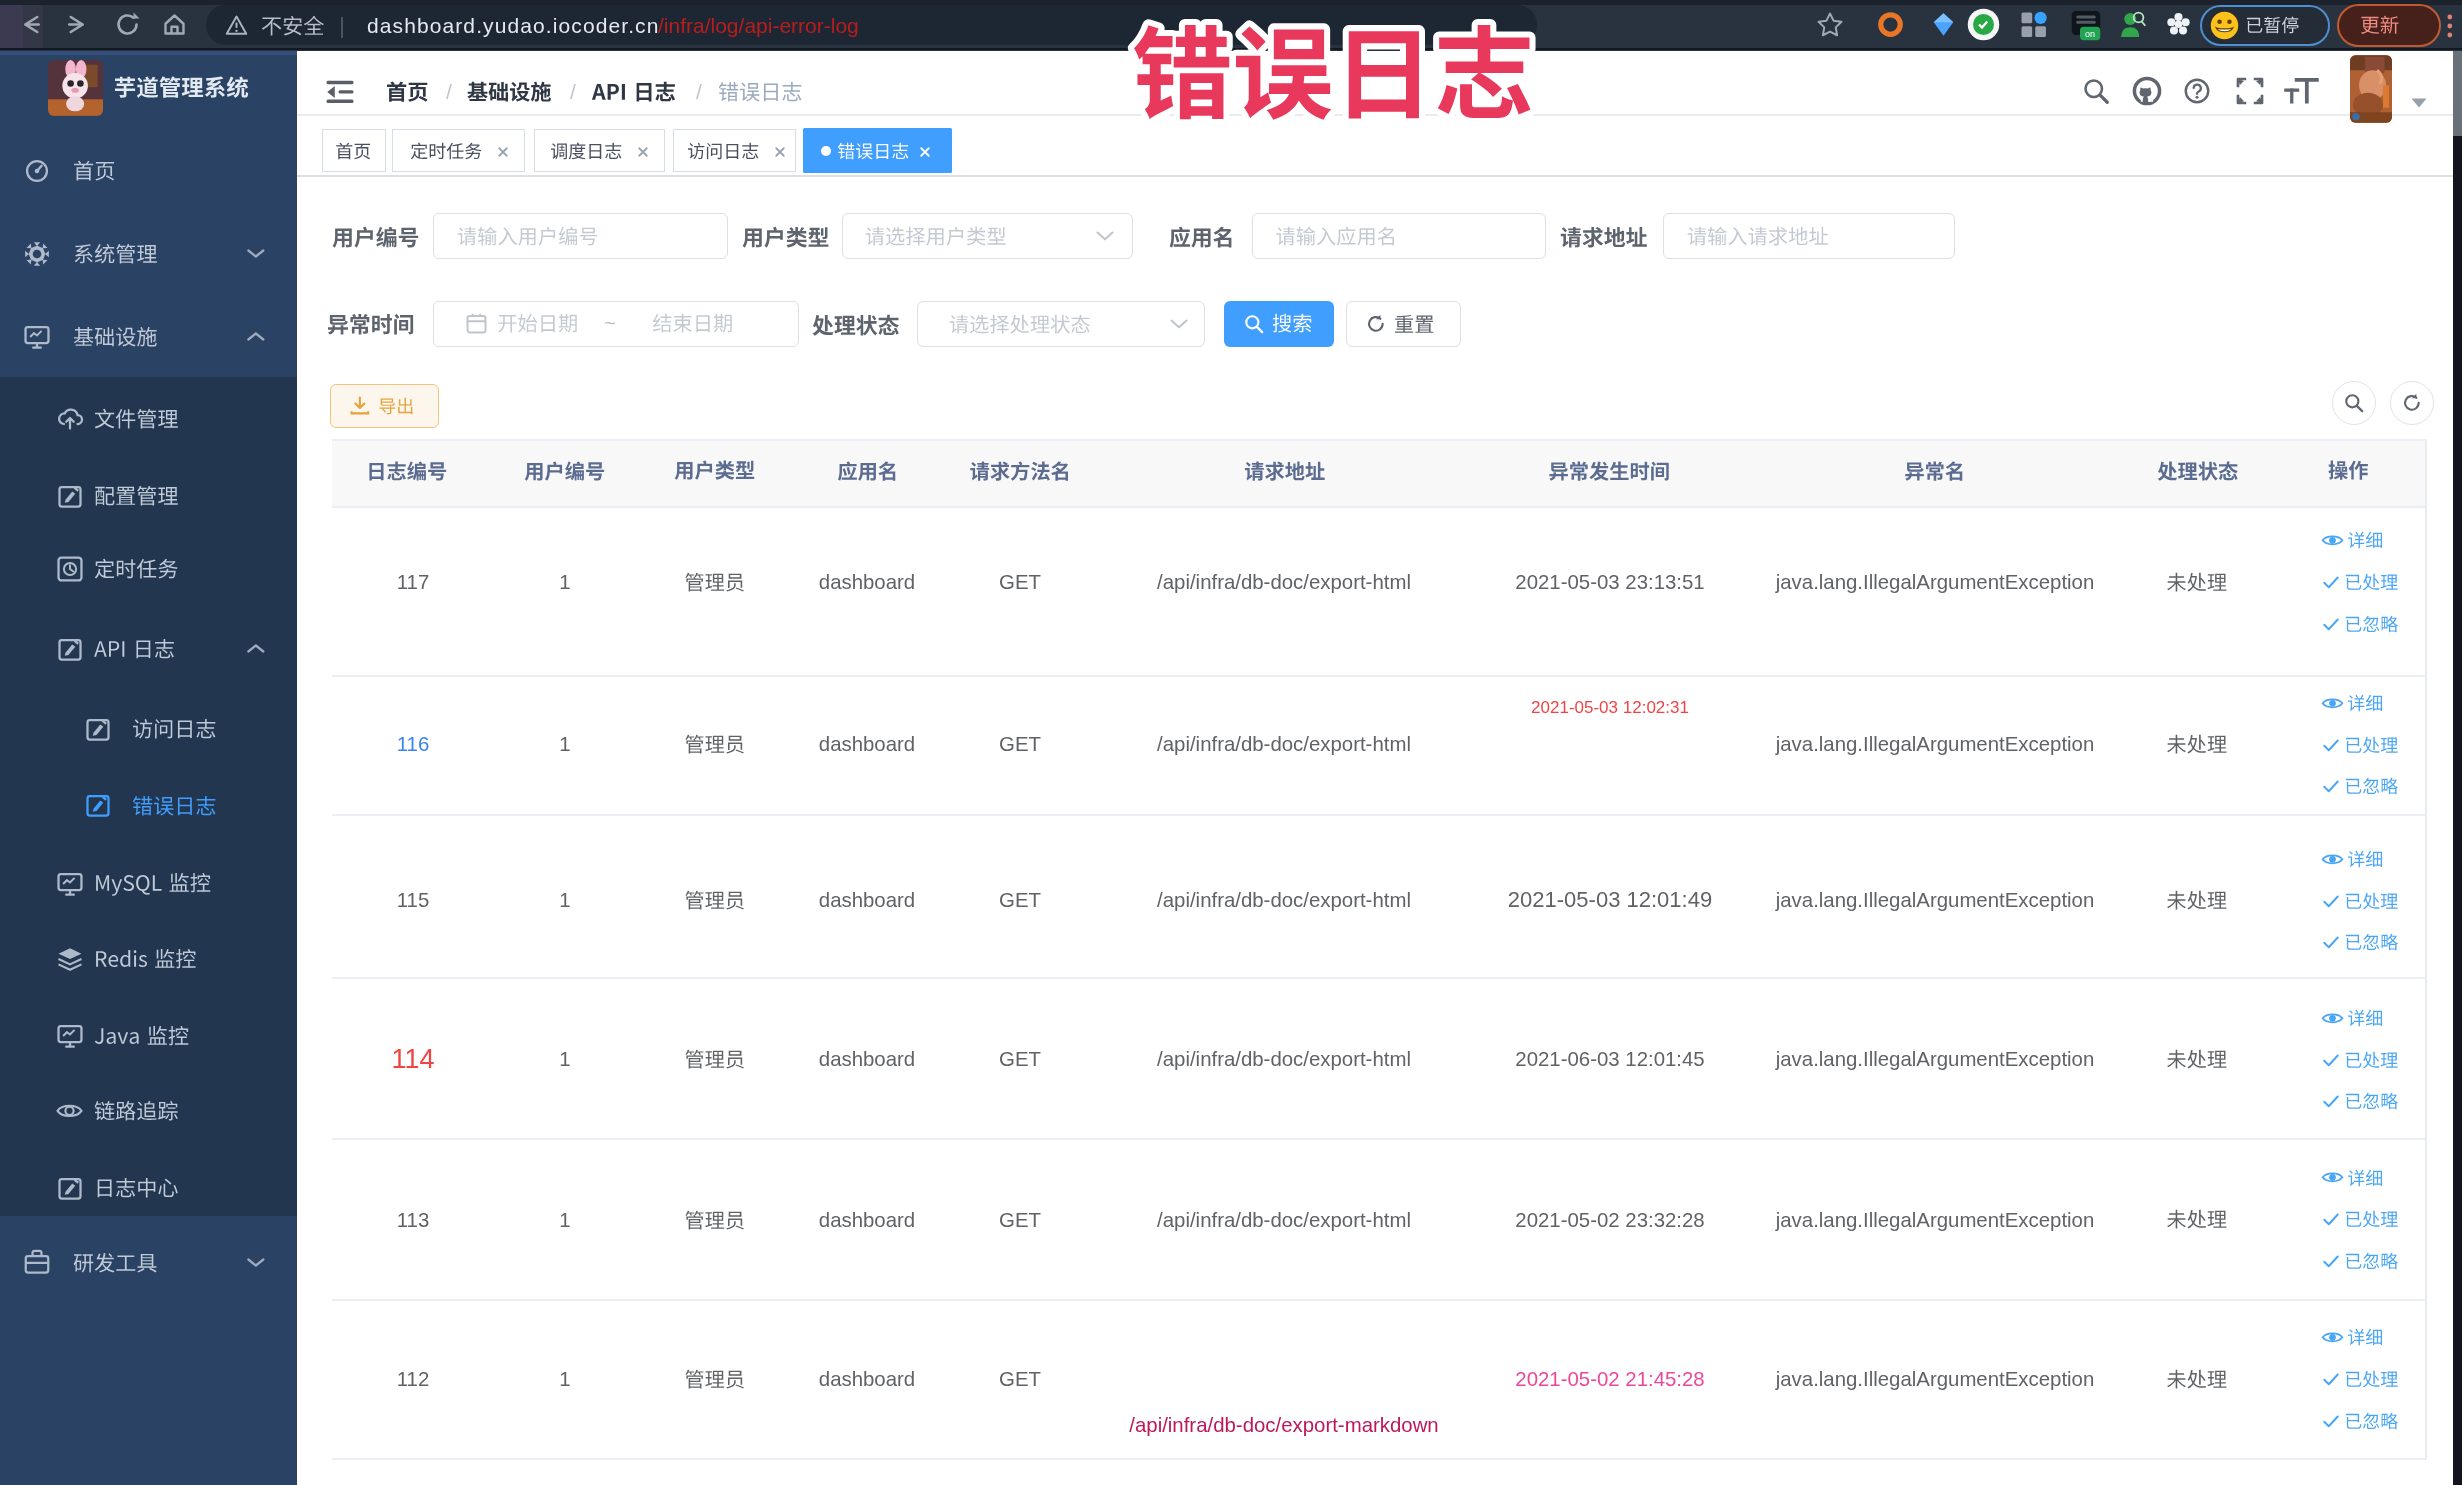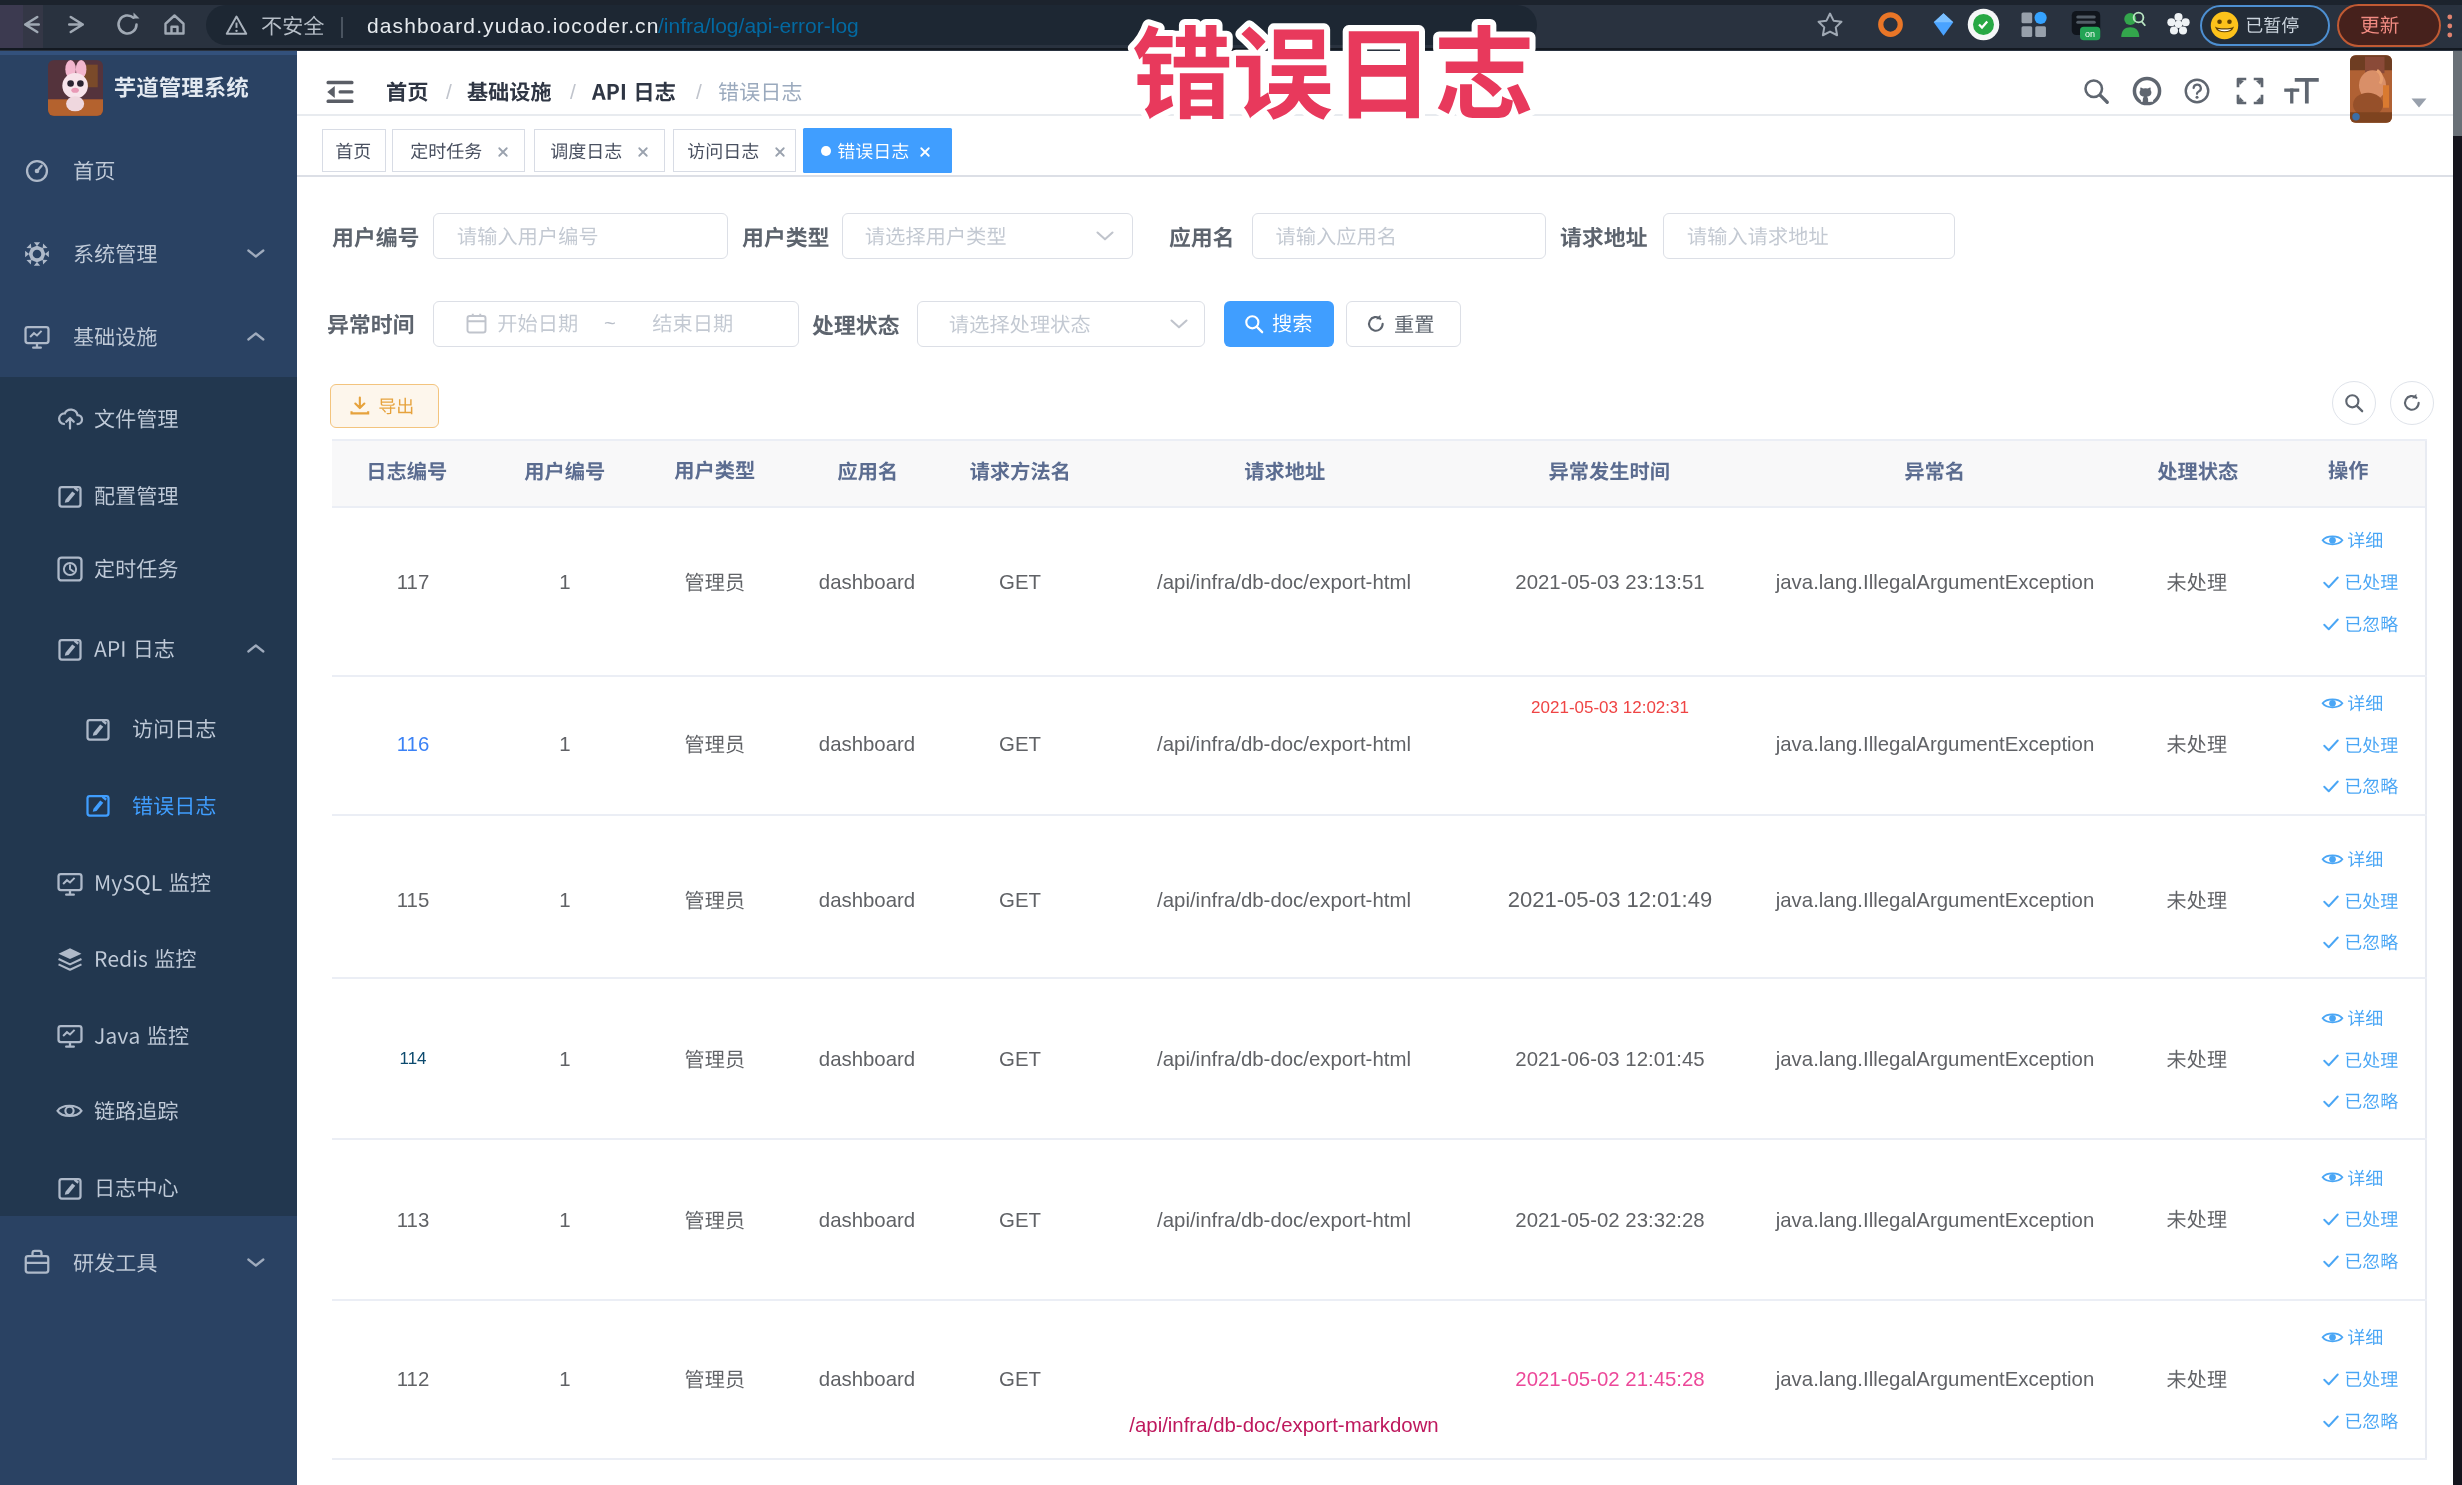--- a/index.html
+++ b/index.html
@@ -27,21 +27,21 @@
 <svg class="z" style="left:226px;top:15px" width="21" height="19.7" viewBox="0 0 28 26">
     <path d="M14 2 27 25H1z" stroke="#aab3bd" stroke-width="2.6" fill="none" stroke-linejoin="round"></path>
     <path d="M14 10v7" stroke="#aab3bd" stroke-width="2.6"></path>
     <circle cx="14" cy="21" r="1.6" fill="#aab3bd"></circle>
   </svg>
 <svg class="z" style="left:261px;top:15px;color:#b6bec7" width="65" height="32" viewBox="0 0 86 42" fill="currentColor">
     <path id="t0" d="M15.7 11.3C19 13.5 23.2 16.8 25.2 19L26.9 17.3C24.8 15.2 20.5 12 17.2 9.9ZM1.9 3.1V5.2H14.4C11.6 10 6.8 14.8 1.2 17.5C1.7 18 2.3 18.8 2.7 19.3C6.6 17.3 10 14.4 12.9 11.2V26.8H15.1V8.3C15.8 7.3 16.5 6.3 17.1 5.2H26.1V3.1Z M39.6 1.6C40 2.4 40.5 3.5 40.9 4.3H30.6V10H32.7V6.3H51.2V10H53.4V4.3H43.4C43 3.4 42.3 2.1 41.7 1.1ZM46.4 14.1C45.5 16.3 44.3 18.1 42.7 19.7C40.7 18.8 38.6 18.1 36.7 17.5C37.4 16.5 38.1 15.3 38.9 14.1ZM36.4 14.1C35.4 15.7 34.3 17.2 33.4 18.4C35.7 19.2 38.3 20.1 40.8 21.1C38.1 23 34.6 24.1 30.3 24.9C30.7 25.3 31.4 26.3 31.6 26.8C36.2 25.8 40 24.4 43 22.1C46.5 23.6 49.8 25.3 51.9 26.7L53.6 24.9C51.4 23.5 48.2 22 44.8 20.5C46.5 18.8 47.8 16.7 48.8 14.1H54.2V12.1H40C40.8 10.7 41.5 9.3 42.1 8L39.8 7.5C39.2 8.9 38.4 10.5 37.5 12.1H29.9V14.1Z M69.8 0.8C67 5.3 61.9 9.4 56.7 11.7C57.3 12.2 57.9 12.9 58.2 13.4C59.3 12.9 60.4 12.2 61.5 11.5V13.3H68.9V17.7H61.7V19.6H68.9V24.2H58.1V26.1H82V24.2H71.1V19.6H78.7V17.7H71.1V13.3H78.7V11.5C79.7 12.2 80.8 12.9 81.9 13.5C82.2 12.9 82.8 12.2 83.4 11.8C78.8 9.4 74.6 6.4 71.2 2.4L71.7 1.7ZM61.6 11.5C64.8 9.4 67.7 6.8 70 3.9C72.7 7 75.5 9.4 78.6 11.5Z"></path>
   </svg>
 <div class="a" style="left:341px;top:17.4px;width:2.3px;height:20.4px;background:#4a5460"></div>
 <span class="a" style="left:367px;top:15px;font-size:21px;color:#e6eaee;line-height:21px;letter-spacing:1.1px;white-space:pre">dashboard.yudao.iocoder.cn</span>
-<span class="a" style="left:658px;top:15px;font-size:21px;color:#0369a1;line-height:21px;white-space:pre">/infra/log/api-error-log</span>
+<span class="a" style="left:658px;top:15px;font-size:21px;color:#b91c1c;line-height:21px;white-space:pre">/infra/log/api-error-log</span>
 <svg class="z" style="left:1817px;top:12px" width="26" height="26" viewBox="0 0 34 34">
     <path d="M17 2l4.6 9.3 10.4 1.5-7.5 7.3 1.8 10.3L17 25.6 7.7 30.4l1.8-10.3L2 12.8l10.4-1.5z" stroke="#a0a9b4" stroke-width="2.6" fill="none" stroke-linejoin="round"></path>
   </svg>
 <svg class="z" style="left:1877px;top:11.4px" width="27" height="27" viewBox="0 0 36 36">
     <circle cx="18" cy="18" r="13" stroke="#e97627" stroke-width="7" fill="none"></circle>
   </svg>
 <svg class="z" style="left:1930px;top:11.4px" width="27" height="27" viewBox="0 0 36 36">
     <path d="M18 3 31 15 18 33 5 15z" fill="#4aa3ff"></path>
     <path d="M18 3 31 15H5z" fill="#7cc0ff"></path>
   </svg>
@@ -567,21 +567,21 @@
   </svg>
 <svg class="z" style="left:2344px;top:892px;color:#4aa6f5" width="56" height="27" viewBox="0 0 74 36" fill="currentColor">
     <use href="#t56"></use>
   </svg>
 <svg class="z" style="left:2322px;top:933px" width="18" height="18" viewBox="0 0 24 24">
     <path d="M3 13l6 6L21 6" stroke="#4aa6f5" stroke-width="2.6" fill="none" stroke-linecap="round" stroke-linejoin="round"></path>
   </svg>
 <svg class="z" style="left:2344px;top:933px;color:#4aa6f5" width="56" height="27" viewBox="0 0 74 36" fill="currentColor">
     <use href="#t57"></use>
   </svg>
-<span class="a" style="left:413px;top:1049px;transform:translateX(-50%);font-size:17px;color:#0c4a6e;line-height:20.4px;white-space:pre">114</span>
+<span class="a" style="left:413px;top:1049px;transform:translateX(-50%);font-size:27px;color:#ef4444;line-height:20.4px;white-space:pre">114</span>
 <span class="a" style="left:565px;top:1049px;transform:translateX(-50%);font-size:20.4px;color:#606266;line-height:20.4px;white-space:pre">1</span>
 <svg class="z" style="left:684px;top:1049px;color:#606266" width="63" height="30" viewBox="0 0 83 40" fill="currentColor">
     <use href="#t53"></use>
   </svg>
 <span class="a" style="left:867px;top:1049px;transform:translateX(-50%);font-size:20.4px;color:#606266;line-height:20.4px;white-space:pre">dashboard</span>
 <span class="a" style="left:1020px;top:1049px;transform:translateX(-50%);font-size:20.4px;color:#606266;line-height:20.4px;white-space:pre">GET</span>
 <span class="a" style="left:1284px;top:1049px;transform:translateX(-50%);font-size:20.4px;color:#606266;line-height:20.4px;white-space:pre">/api/infra/db-doc/export-html</span>
 <span class="a" style="left:1610px;top:1049px;transform:translateX(-50%);font-size:20.4px;color:#606266;line-height:20.4px;white-space:pre">2021-06-03 12:01:45</span>
 <span class="a" style="left:1935px;top:1049px;transform:translateX(-50%);font-size:20.4px;color:#606266;line-height:20.4px;white-space:pre">java.lang.IllegalArgumentException</span>
 <svg class="z" style="left:2166px;top:1049px;color:#606266" width="63" height="30" viewBox="0 0 83 40" fill="currentColor">

